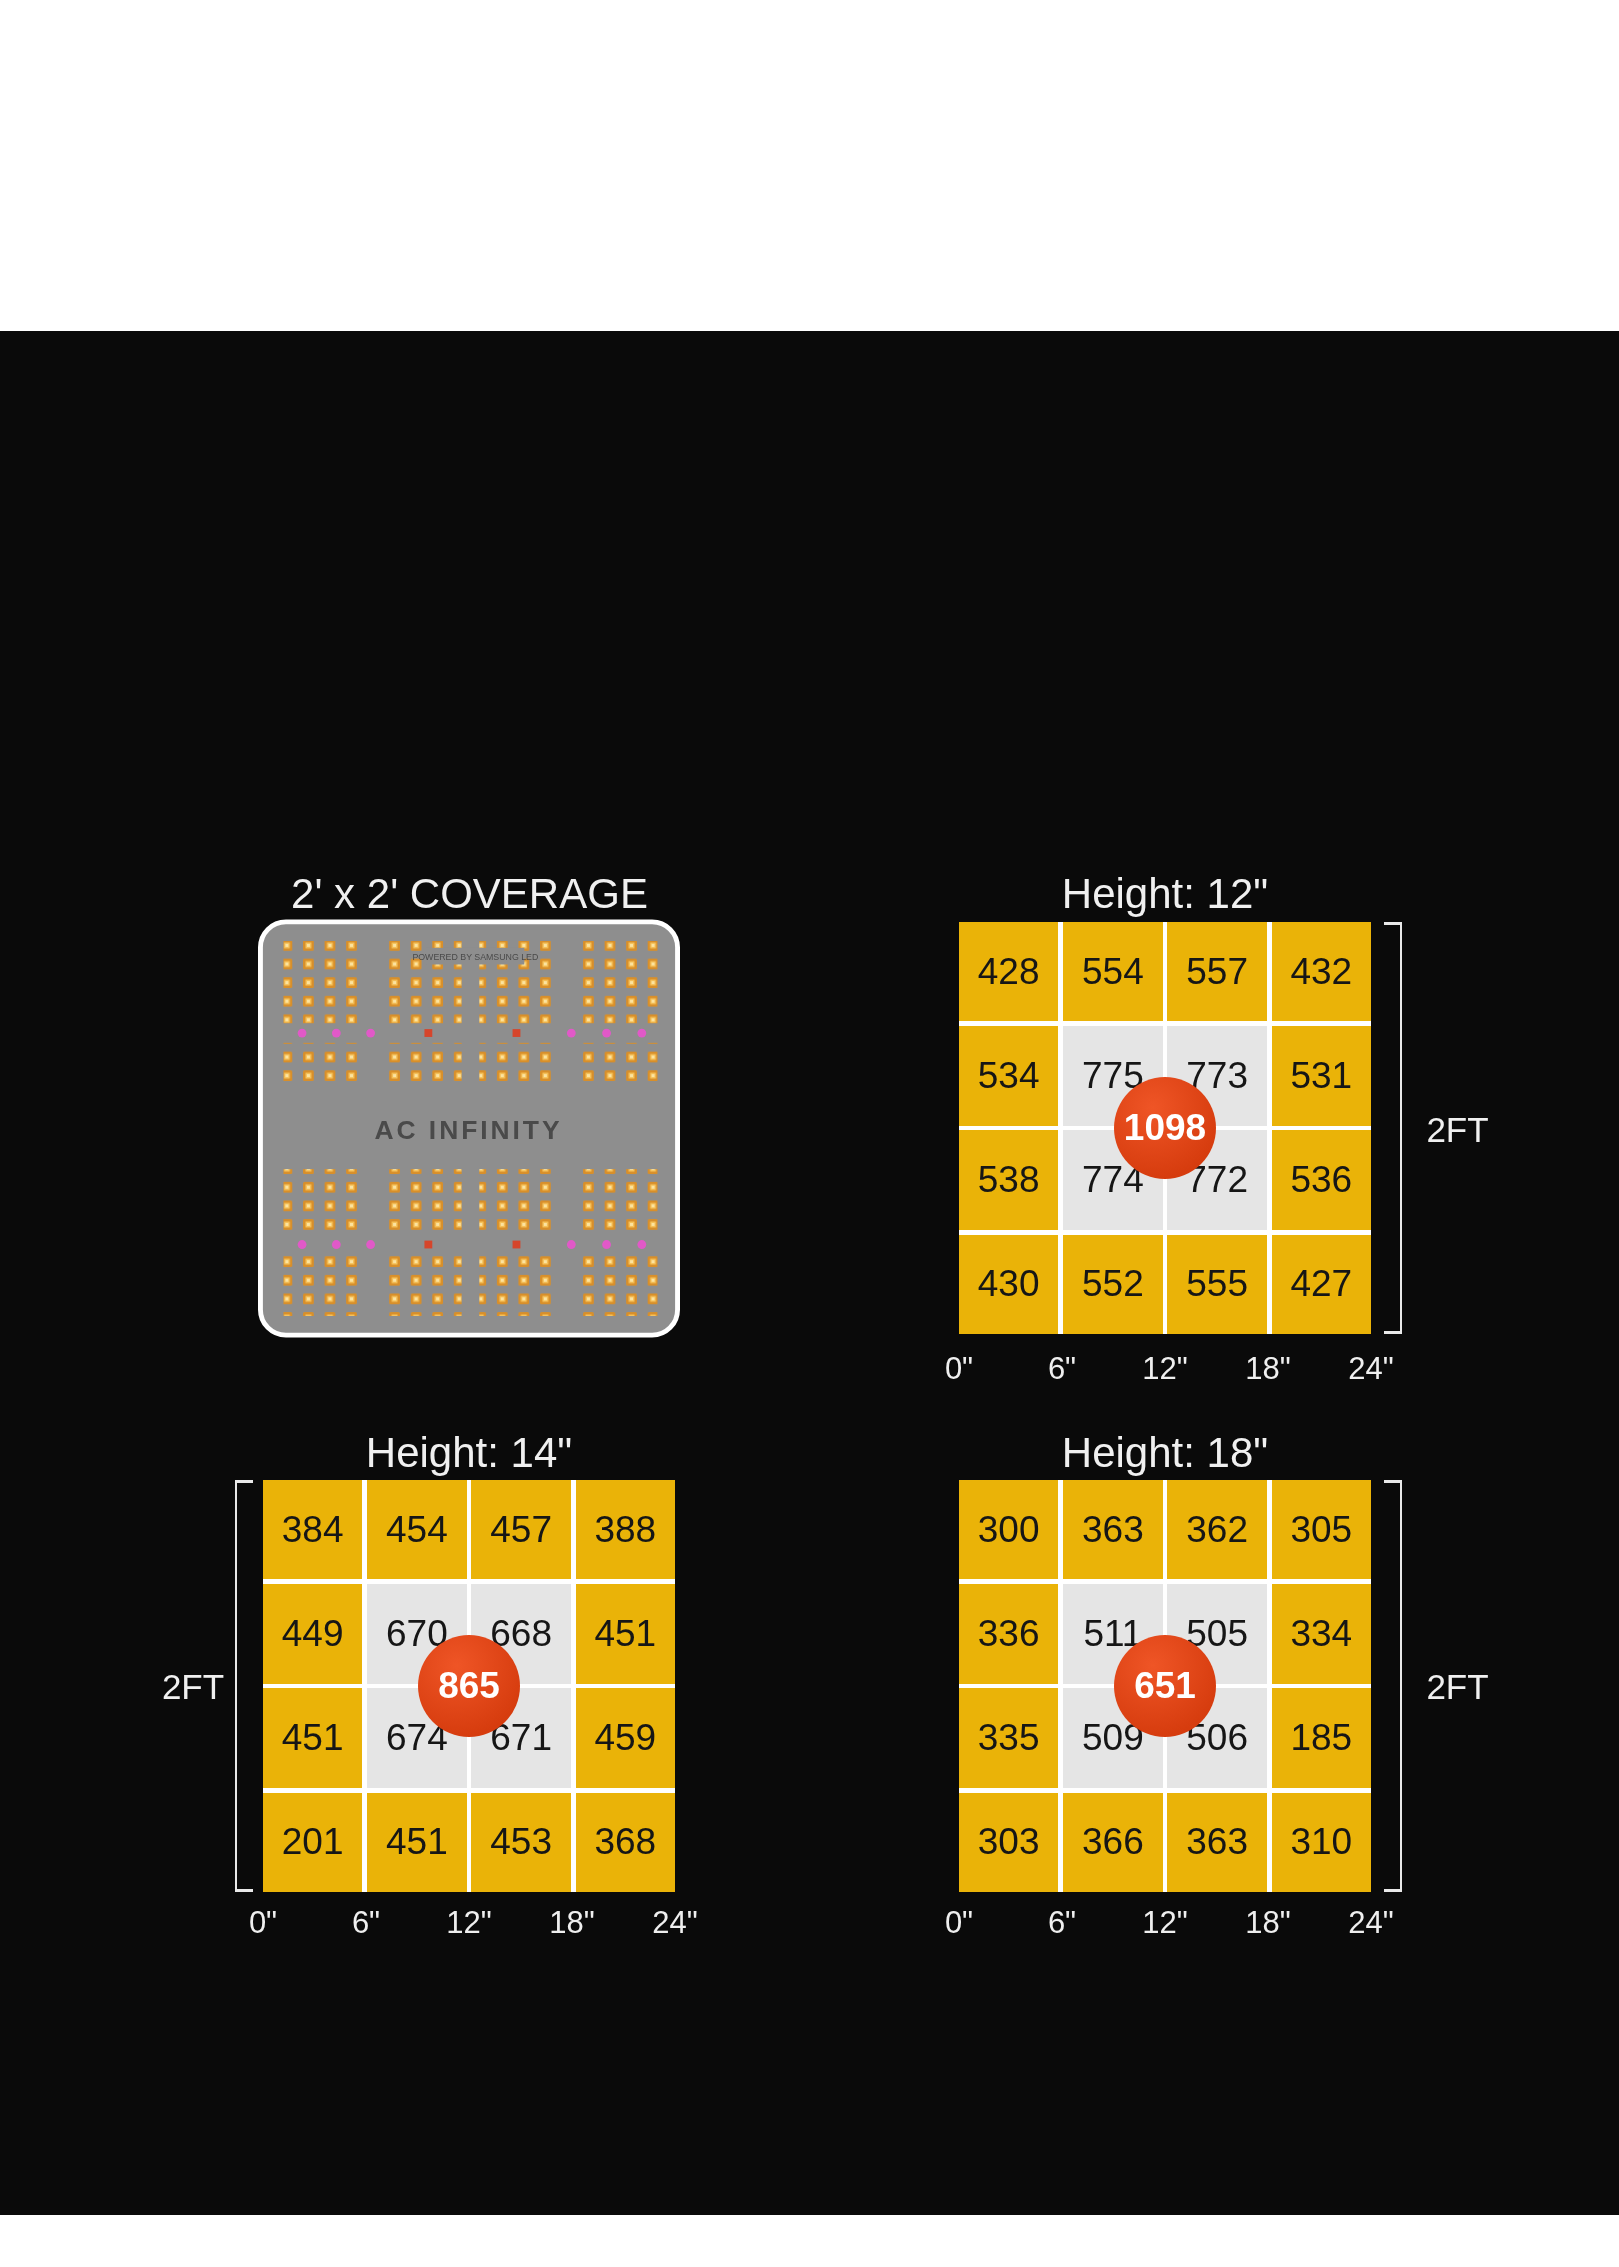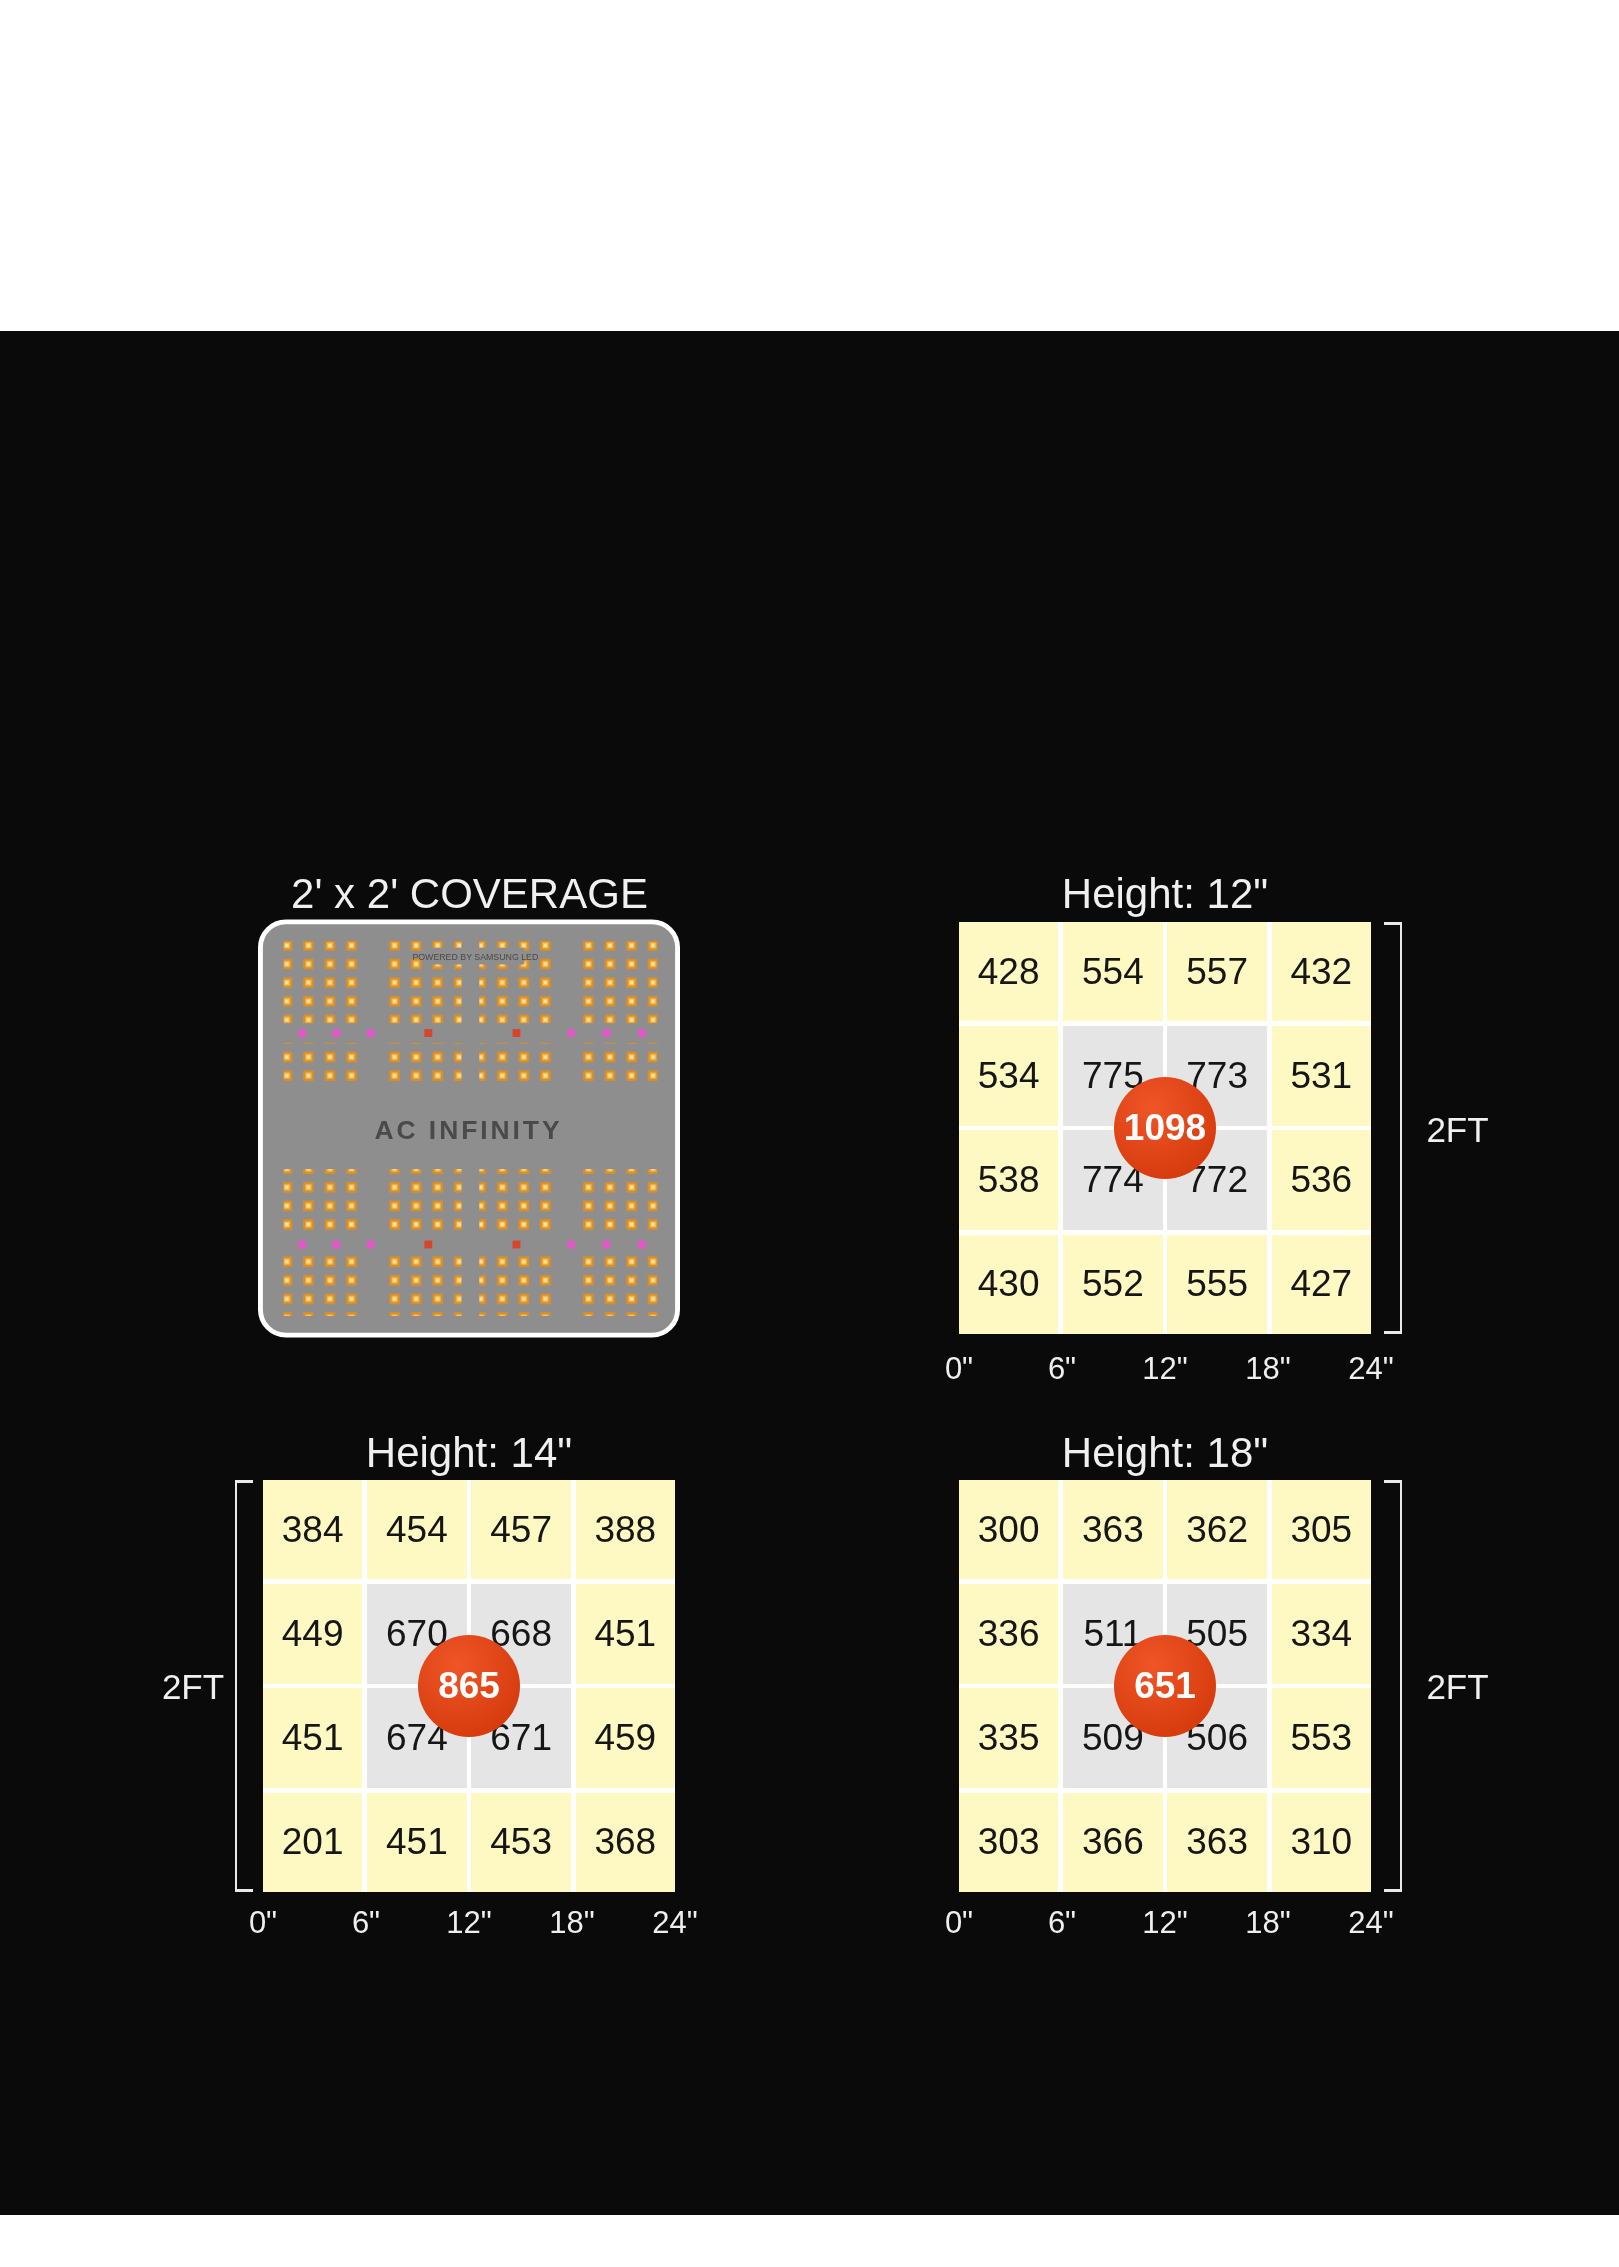--- a/index.html
+++ b/index.html
@@ -29,21 +29,21 @@
     font-size:42px;color:#f0f0f0;
   }
   .parmap{position:absolute;width:412px;height:412px;}
   .cells{
     display:grid;width:100%;height:100%;
     grid-template-columns:repeat(4,1fr);
     grid-template-rows:repeat(4,1fr);
     gap:4.9px;background:#ffffff;
   }
   .cell{
-    background:#fef9c3;
+    background:#eab308;
     display:flex;align-items:center;justify-content:center;
     font-size:37px;color:#161616;
   }
   .cell.inner{background:#e5e5e5;}
   .peak{
     position:absolute;left:50%;top:50%;
     transform:translate(-50%,-50%);
     width:102px;height:102px;border-radius:50%;
     background:radial-gradient(circle at 38% 30%, #ef5526, #d63c0e 75%);
     display:flex;align-items:center;justify-content:center;
@@ -209,21 +209,21 @@
       <div class="cell">363</div>
       <div class="cell">362</div>
       <div class="cell">305</div>
       <div class="cell">336</div>
       <div class="cell inner">511</div>
       <div class="cell inner">505</div>
       <div class="cell">334</div>
       <div class="cell">335</div>
       <div class="cell inner">509</div>
       <div class="cell inner">506</div>
-      <div class="cell">553</div>
+      <div class="cell">185</div>
       <div class="cell">303</div>
       <div class="cell">366</div>
       <div class="cell">363</div>
       <div class="cell">310</div>
     </div>
     <div class="peak">
         <span>651</span>
       </div>
   </div>
   <div class="axis" style="left:959px;top:1905px;">

